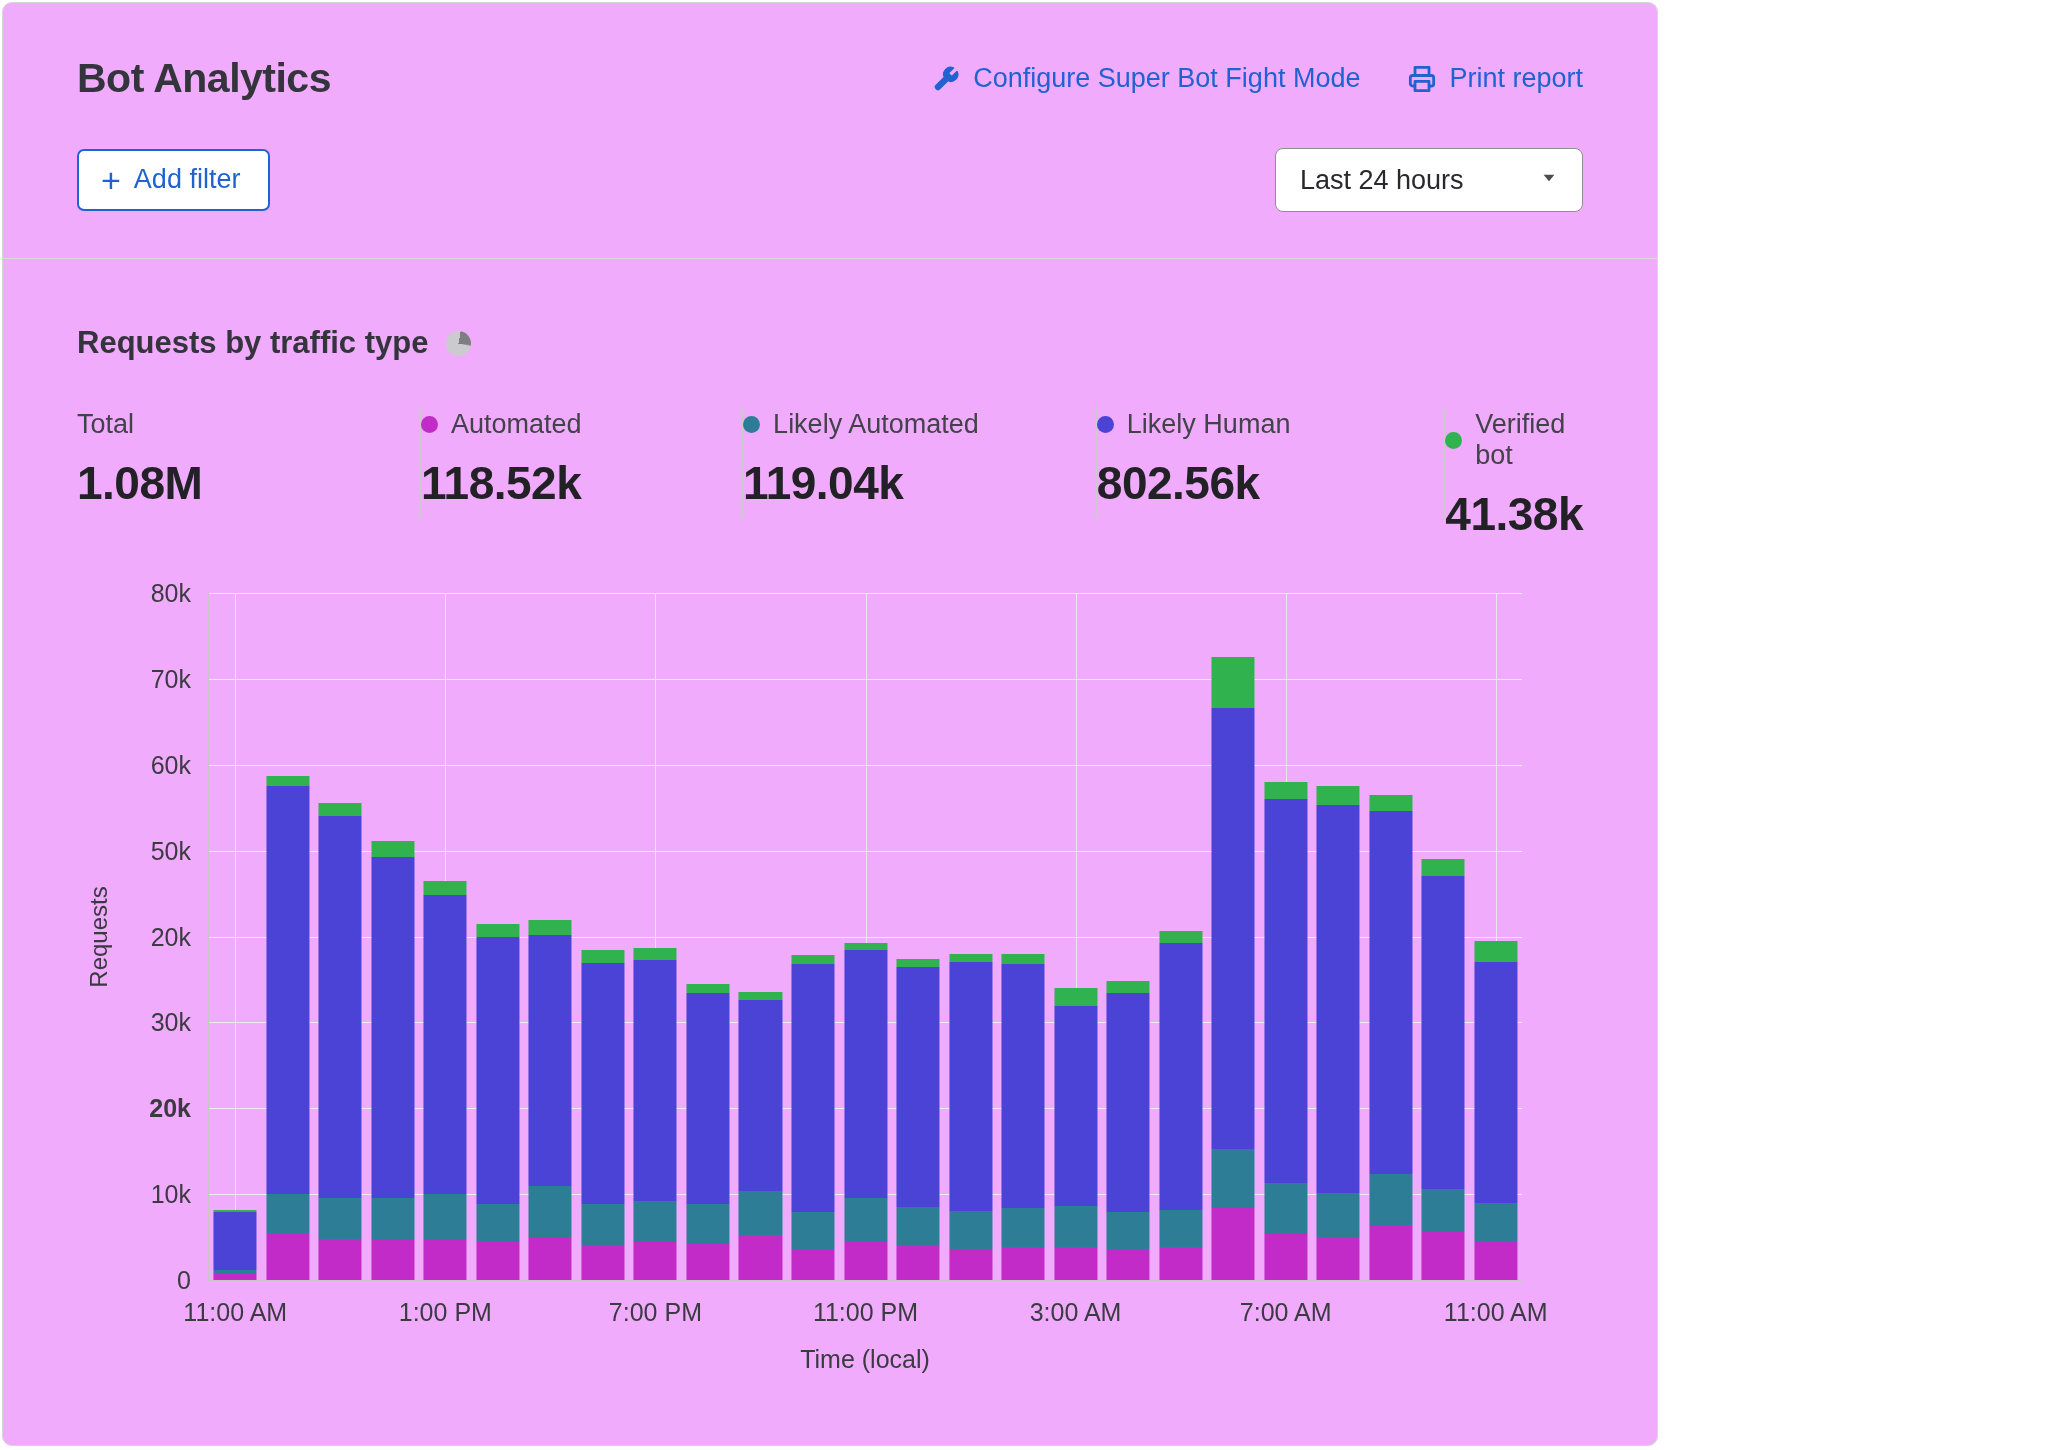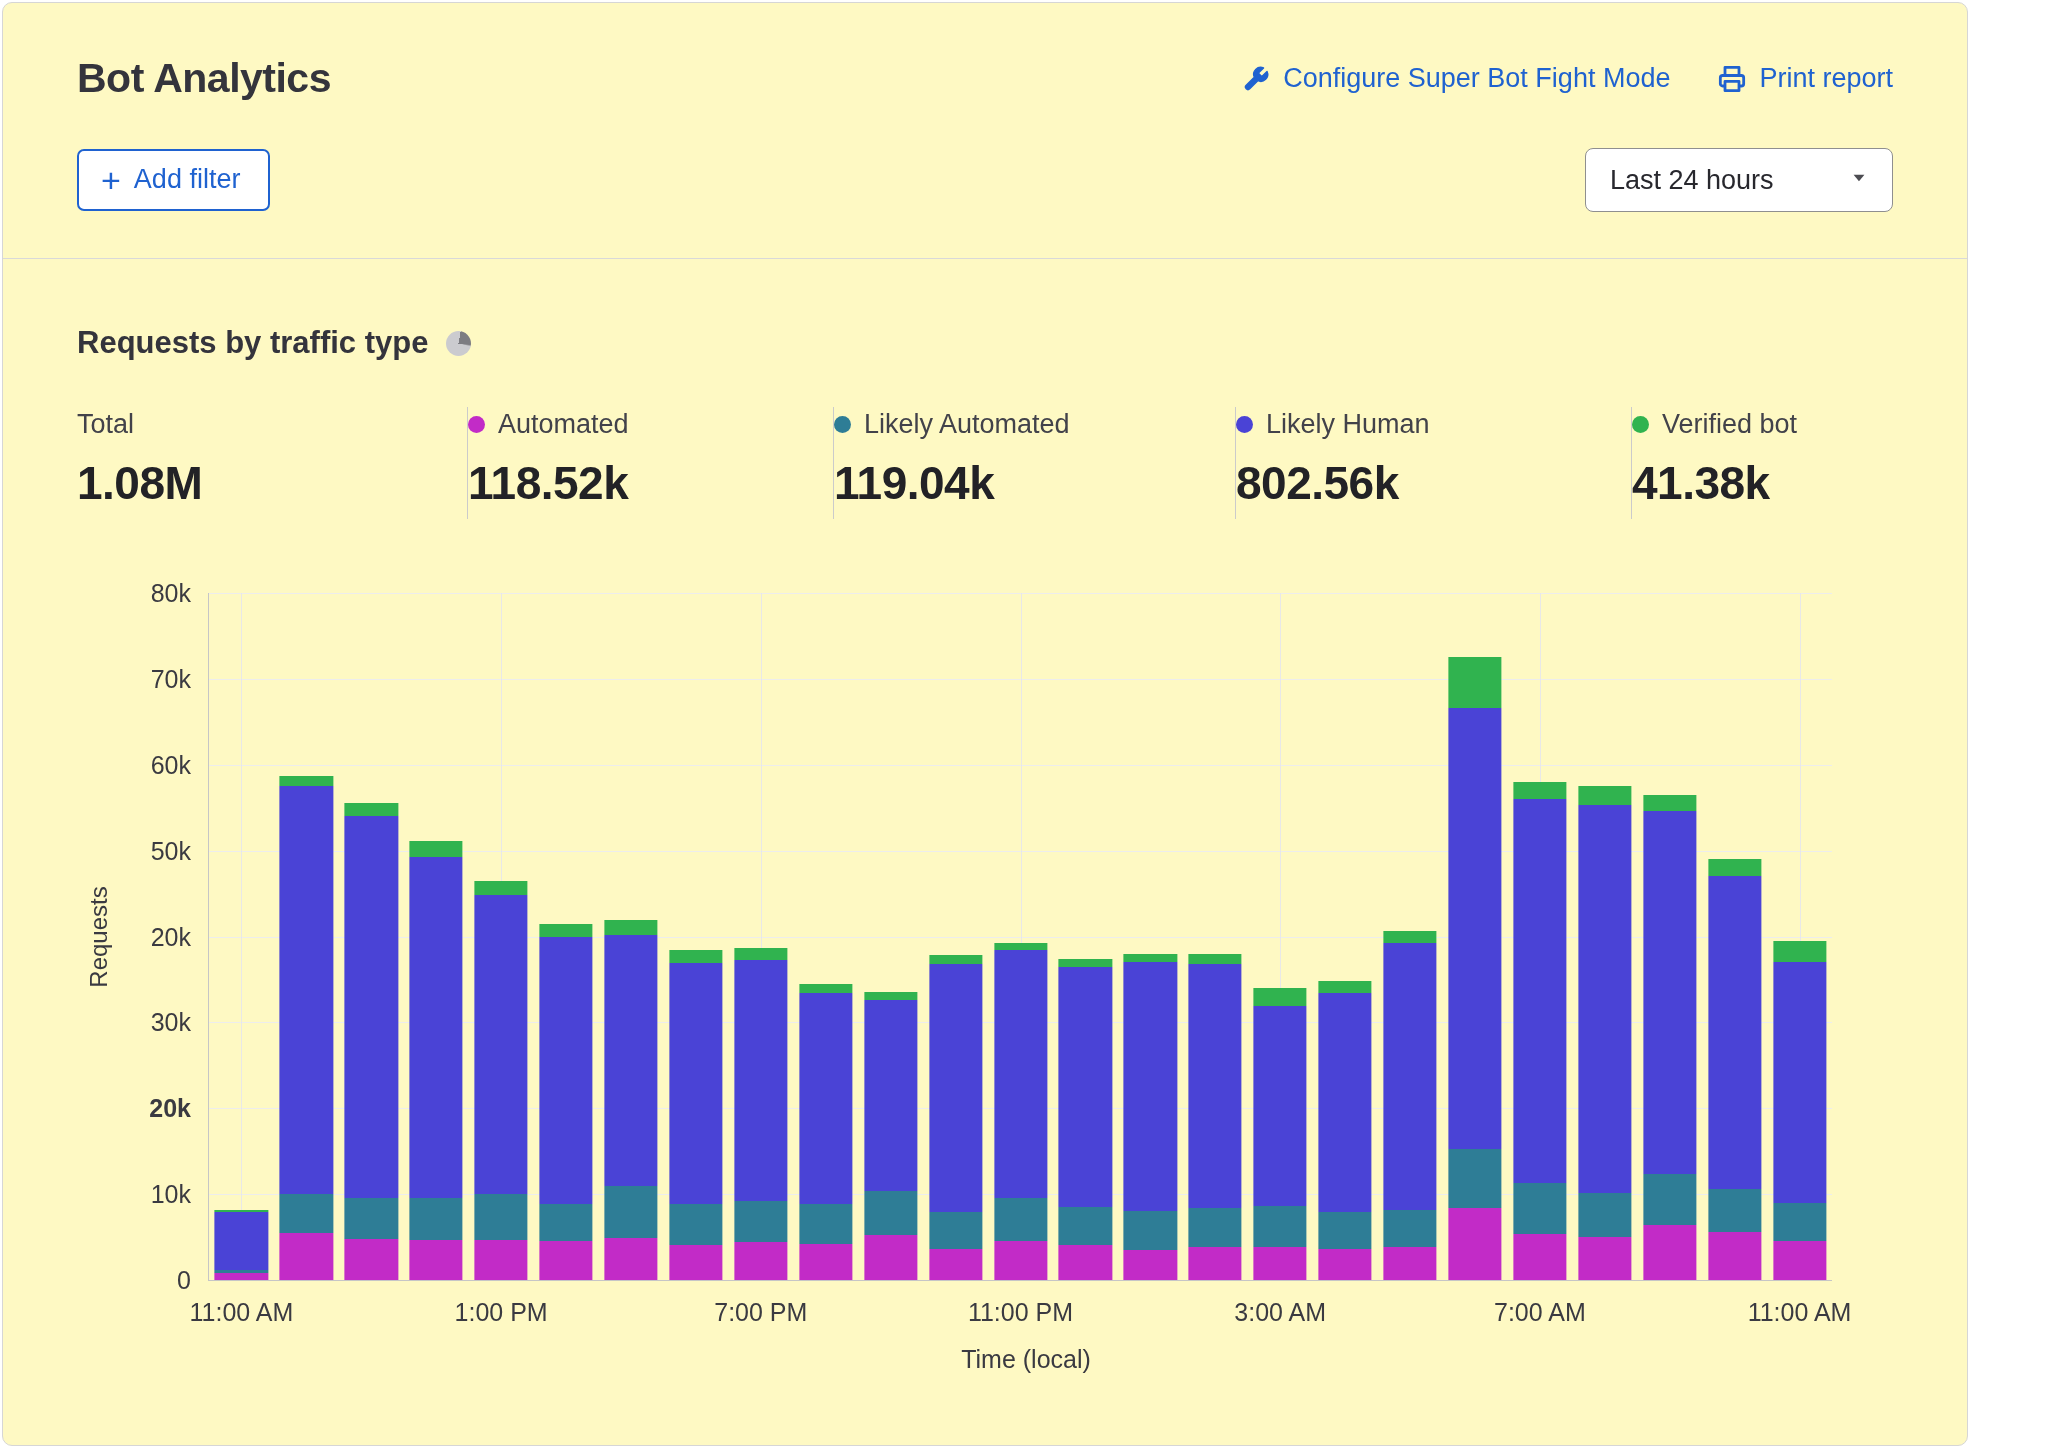--- a/index.html
+++ b/index.html
@@ -5,22 +5,22 @@
   * { box-sizing: border-box; }
   html,body { margin:0; padding:0; background:#fff; }
   body {
     width:2062px; height:1450px;
     font-family:"Liberation Sans", sans-serif;
     color:#2b2b30;
   }
   .card {
     position:relative;
     margin:2px;
-    width:1966px; height:1444px;
-    background:#fef9c3;
+    width:1656px; height:1444px;
+    background:#f0abfc;
     border:1px solid #d6d6d6;
     border-radius:10px;
     overflow:hidden;
   }
   
   .card-header { padding:52px 74px 46px 74px; border-bottom:1px solid #d9d9d9; }
   .header-row1 { display:flex; justify-content:space-between; align-items:center; }
   .page-title {
     margin:0; font-size:41px; font-weight:700; color:#34343c; letter-spacing:-0.5px;
   }
@@ -85,21 +85,21 @@
   }
   .seg { position:absolute; transform:translateX(-50%); }
   .y-axis-title {
     position:absolute; left:22px; top:344px;
     transform:translate(-50%,-50%) rotate(-90deg);
     font-size:24px; color:#3a3a41;
   }
   .x-axis-title {
     position:absolute; left:calc(131px + (100% - 131px - 61px) / 2); top:752px;
     transform:translateX(-50%);
-    font-size:25px; color:#3a3a41;margin-left:6px;
+    font-size:25px; color:#3a3a41;
   }
 </style>
 </head>
 <body>
 
 <div class="card">
 
   <div class="card-header">
     <div class="header-row1">
       <h1 class="page-title">Bot Analytics</h1>

